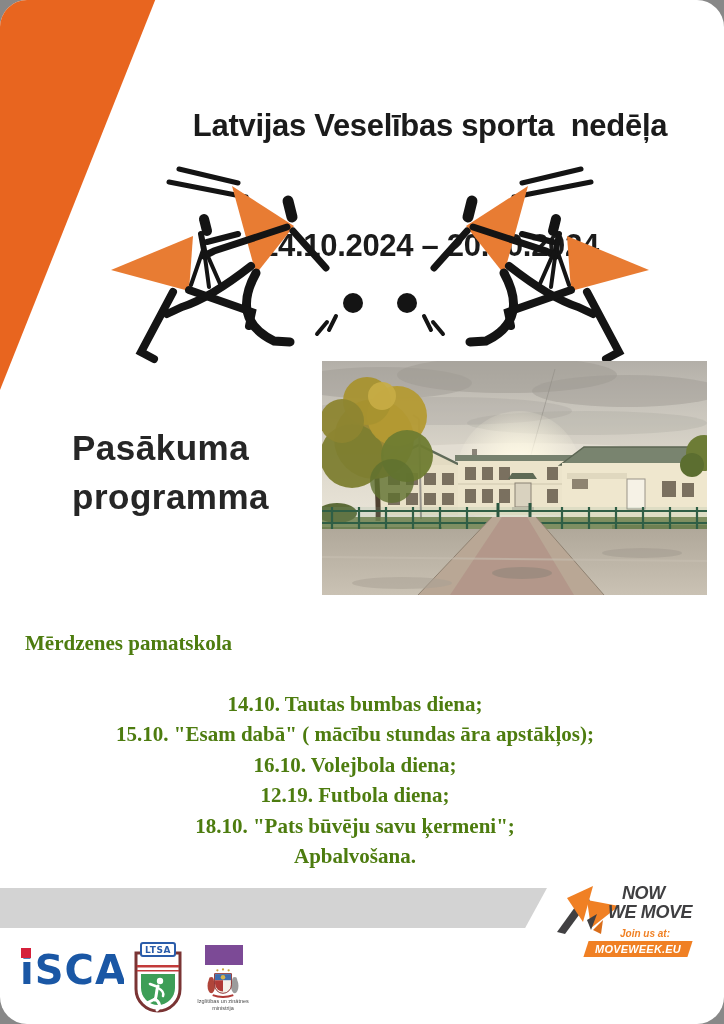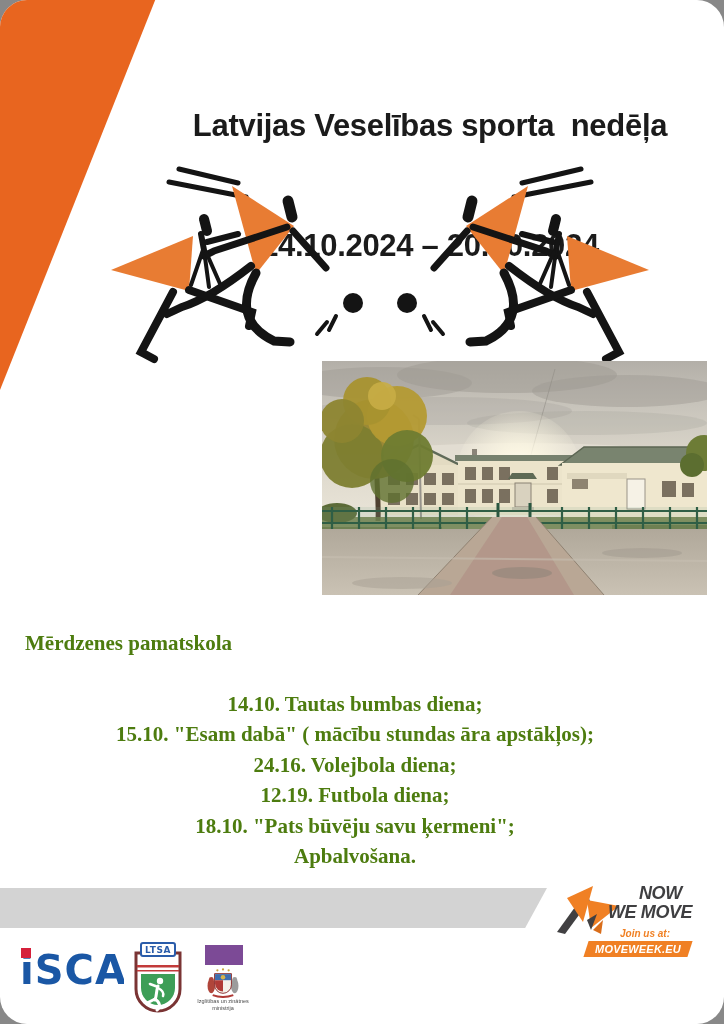--- a/index.html
+++ b/index.html
@@ -44,21 +44,21 @@
   
   .stripe{
     position:absolute;left:0;top:888px;width:547px;height:40px;
     background:#d3d3d3;
     clip-path:polygon(0 0,100% 0,96% 100%,0 100%);
   }
   
   .nwm-mark{position:absolute;left:557px;top:886px;}
   .nwm-now{
     position:absolute;left:622px;top:884px;color:#3f3f41;
-    font-style:italic;font-weight:700;font-size:18px;line-height:19px;letter-spacing:-0.4px;margin-left:17px;
+    font-style:italic;font-weight:700;font-size:18px;line-height:19px;letter-spacing:-0.4px;
   }
   .nwm-wemove{
     position:absolute;left:608px;top:903px;color:#3f3f41;
     font-style:italic;font-weight:700;font-size:18px;line-height:19px;letter-spacing:-0.4px;
   }
   .nwm-join{
     position:absolute;left:592px;top:928px;width:106px;text-align:center;
     color:#f08024;font-style:italic;font-weight:700;font-size:10px;
   }
   .nwm-band{
@@ -114,20 +114,24 @@
       <path d="M103,157 L71,217 l13,7" stroke-width="8"></path>
       <path d="M119,155 L182,177 l-3,14" stroke-width="8"></path>
 
       <circle cx="283" cy="168" r="10" fill="#141414" stroke="none"></circle>
       <path d="M247,199 L257,187" stroke-width="4"></path>
       <path d="M259,195 L266,181" stroke-width="4"></path>
     </g>
     <use href="#sg" transform="translate(620,0) scale(-1,1)"></use>
   </svg>
 
+  <div class="heading">
+    <div>Pasākuma</div>
+    <div>programma</div>
+  </div>
 
   <div class="photo">
     <svg width="385" height="234" viewBox="0 0 385 234">
       <defs>
         <linearGradient id="sky" x1="0" y1="0" x2="0" y2="1">
           <stop offset="0" stop-color="#b3afa8"></stop>
           <stop offset=".28" stop-color="#c9c5bc"></stop>
           <stop offset=".6" stop-color="#ddd8cc"></stop>
           <stop offset="1" stop-color="#ece7da"></stop>
         </linearGradient>
@@ -252,21 +256,21 @@
       <ellipse cx="320" cy="192" rx="40" ry="5" fill="#9b948a" opacity=".4"></ellipse>
       <ellipse cx="80" cy="222" rx="50" ry="6" fill="#a79f93" opacity=".5"></ellipse>
     </svg>
   </div>
 
   <div class="program">
     <div>Mērdzenes pamatskola</div>
     <div class="items">
       <div>14.10. Tautas bumbas diena;</div>
       <div>15.10. "Esam dabā" ( mācību stundas āra apstākļos);</div>
-      <div>24.16. Volejbola diena;</div>
+      <div>16.10. Volejbola diena;</div>
       <div>12.19. Futbola diena;</div>
       <div>18.10. "Pats būvēju savu ķermeni";</div>
       <div>Apbalvošana.</div>
     </div>
   </div>
 
   <div class="stripe"></div>
 
   <svg class="nwm-mark" width="62" height="48" viewBox="0 0 62 48">
     <polygon points="0,46 26,10 33,14 8,48" fill="#414042"></polygon>

